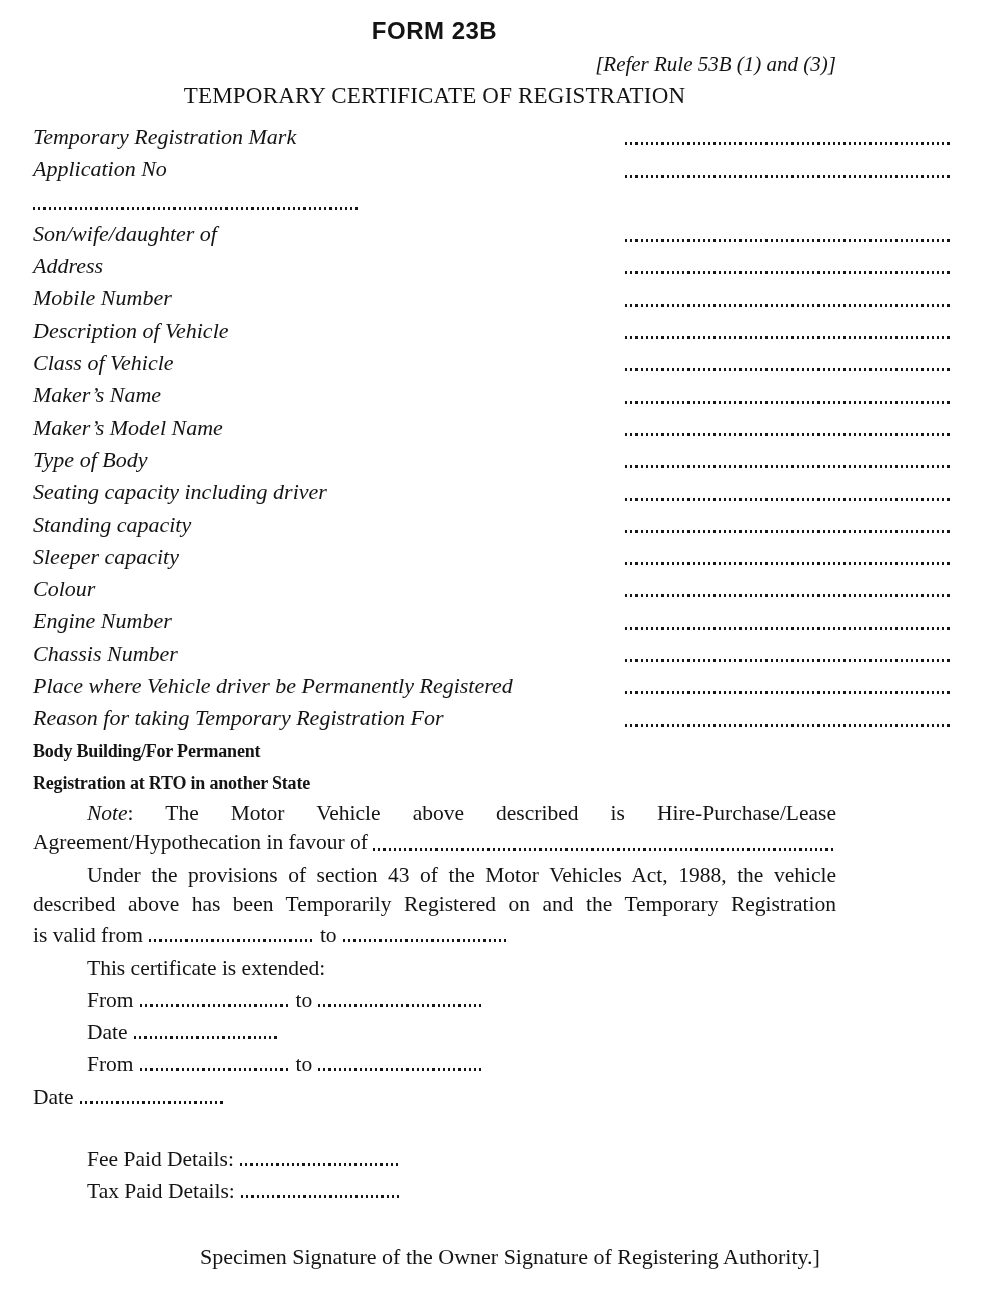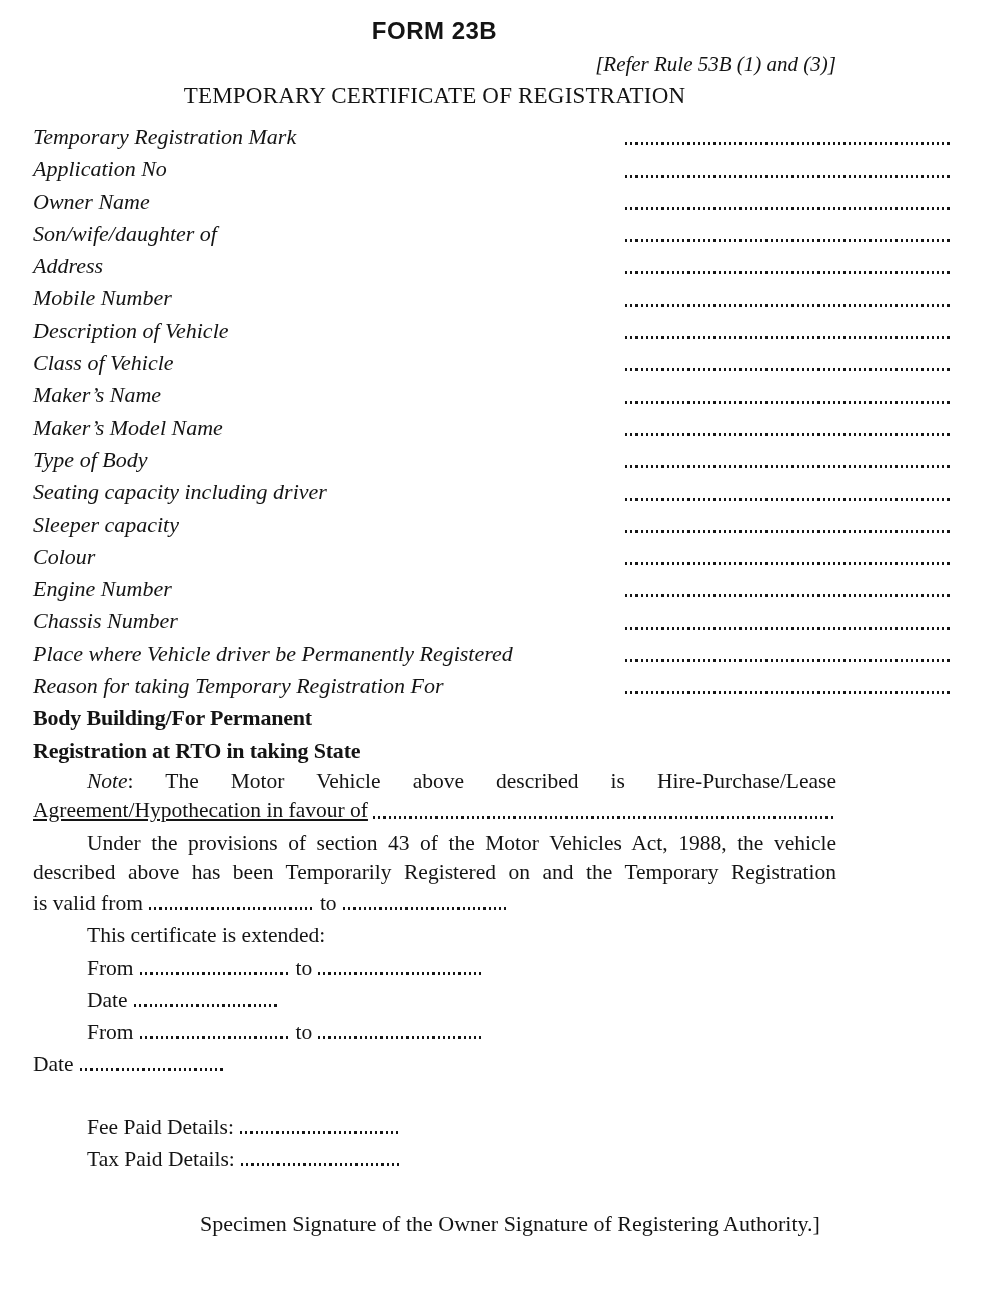--- a/index.html
+++ b/index.html
@@ -59,21 +59,21 @@
   }
   .row .lbl { flex: 0 0 592px; white-space: nowrap; }
   .row .leader {
     flex: 0 0 325px;
     align-self: flex-end;
     margin-bottom: 8px;
   }
 
   .bold-line {
     font-weight: 700;
-    font-size: 22px;
+    font-size: 18px;
     line-height: 32.3px;
     height: 32.3px;
     letter-spacing: -0.2px;
   }
 
   
   .jline {
     text-align: justify;
     font-size: 21.5px;
     line-height: 29px;
@@ -82,21 +82,21 @@
     white-space: normal;
   }
   .jline::after { content: ""; display: inline-block; width: 100%; height: 0; }
   .tindent { text-indent: 54px; }
 
   .flexline {
     display: flex;
     font-size: 21.5px;
     line-height: 29px;
   }
-  .flexline .lbl-inline { white-space: nowrap; text-decoration: underline; }
+  .flexline .lbl-inline { white-space: nowrap; }
   .flexline .leader { flex: 1 1 auto; align-self: flex-end; margin-bottom: 6px; margin-left: 5px; }
 
   
   .tline {
     font-size: 21.5px;
     line-height: 32.3px;
     height: 32.3px;
     white-space: nowrap;
   }
   .ind54 { padding-left: 54px; }
@@ -131,21 +131,20 @@
   <div>
     <div class="row">
         <span class="lbl">Temporary Registration Mark</span>
         <span class="leader"></span>
       </div>
     <div class="row">
         <span class="lbl">Application No</span>
         <span class="leader"></span>
       </div>
     <div class="row">
-        <span class="lbl">Owner Name</span>
         <span class="leader"></span>
       </div>
     <div class="row">
         <span class="lbl">Son/wife/daughter of</span>
         <span class="leader"></span>
       </div>
     <div class="row">
         <span class="lbl">Address</span>
         <span class="leader"></span>
       </div>
@@ -171,20 +170,24 @@
       </div>
     <div class="row">
         <span class="lbl">Type of Body</span>
         <span class="leader"></span>
       </div>
     <div class="row">
         <span class="lbl">Seating capacity including driver</span>
         <span class="leader"></span>
       </div>
     <div class="row">
+        <span class="lbl">Standing capacity</span>
+        <span class="leader"></span>
+      </div>
+    <div class="row">
         <span class="lbl">Sleeper capacity</span>
         <span class="leader"></span>
       </div>
     <div class="row">
         <span class="lbl">Colour</span>
         <span class="leader"></span>
       </div>
     <div class="row">
         <span class="lbl">Engine Number</span>
         <span class="leader"></span>
@@ -197,21 +200,21 @@
         <span class="lbl">Place where Vehicle driver be Permanently Registered</span>
         <span class="leader"></span>
       </div>
     <div class="row">
         <span class="lbl">Reason for taking Temporary Registration For</span>
         <span class="leader"></span>
       </div>
   </div>
 
   <div class="bold-line">Body Building/For Permanent</div>
-  <div class="bold-line">Registration at RTO in taking State</div>
+  <div class="bold-line">Registration at RTO in another State</div>
 
   <div class="jline tindent mt6"><i>Note</i><span>: The Motor Vehicle above described is Hire-Purchase/Lease</span></div>
   <div class="flexline">
     <span class="lbl-inline">Agreement/Hypothecation in favour of</span>
     <span class="leader"></span>
   </div>
 
   <div class="jline tindent mt4">Under the provisions of section 43 of the Motor Vehicles Act, 1988, the vehicle</div>
   <div class="jline">described above has been Temporarily Registered on and the Temporary Registration</div>
   <div class="tline">

